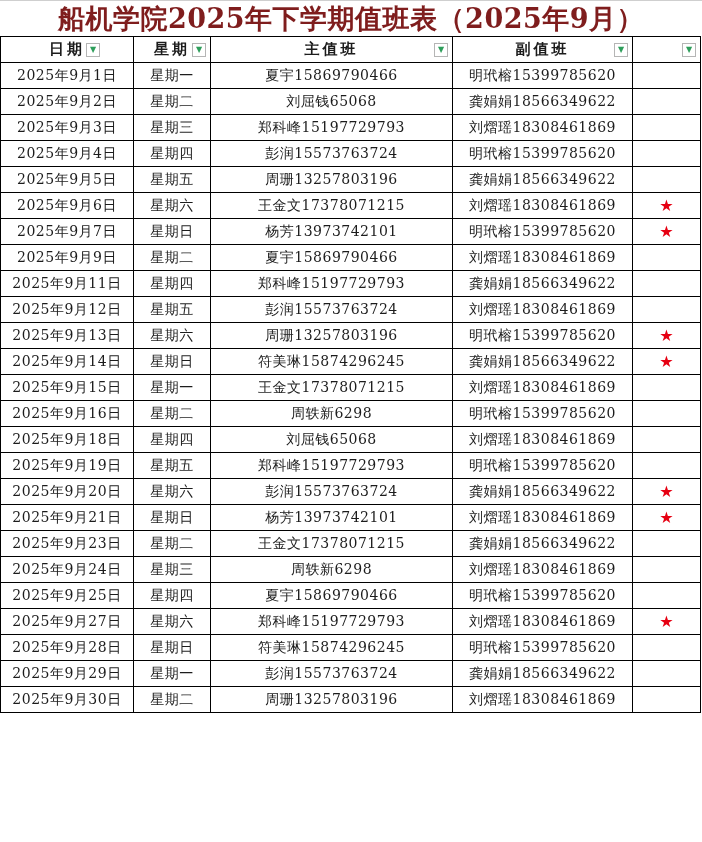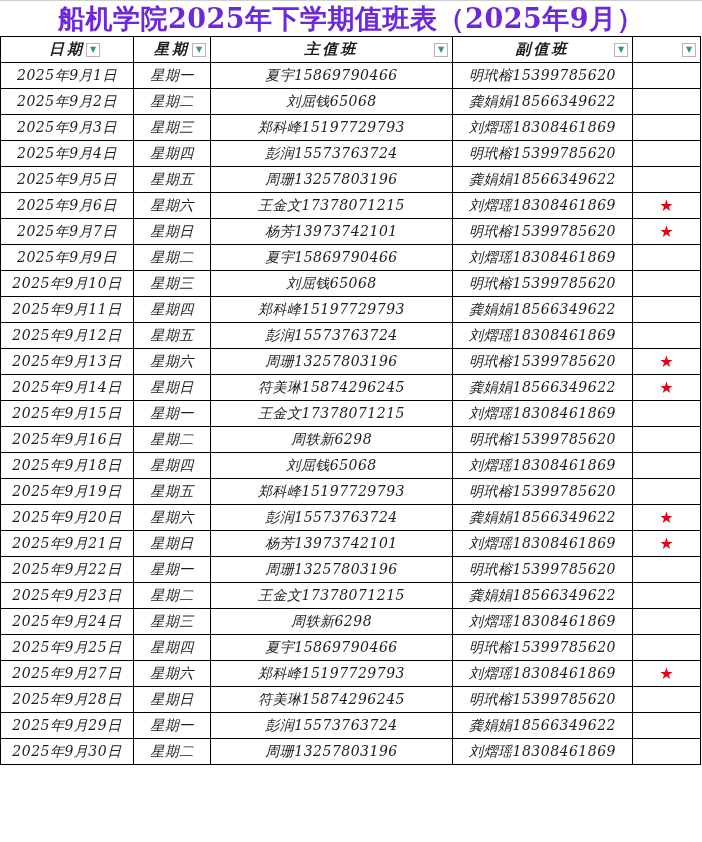--- a/index.html
+++ b/index.html
@@ -17,29 +17,28 @@
     overflow: hidden;
   }
   .title-bar {
     width: 702px; height: 36px;
     border-top: 1px solid #cfcfcf;
     display: flex; align-items: center; justify-content: center;
   }
   .title-text {
     font-size: 27px;
     font-weight: bold;
-    color: #6d28d9;
+    color: #7f1d1d;
     white-space: nowrap;
     letter-spacing: 0.5px;
   }
   table.roster {
     width: 700px;
     border-collapse: collapse;
     table-layout: fixed;
-    font-style: italic;
   }
   col.c-date    { width: 133px; }
   col.c-week    { width: 77px; }
   col.c-main    { width: 242px; }
   col.c-deputy  { width: 180px; }
   col.c-star    { width: 68px; }
   .roster th, .roster td {
     border: 1px solid var(--border-black);
     height: 26px;
     padding: 0 2px;
@@ -182,27 +181,20 @@
     <td class="star-cell"><span>★</span></td>
   </tr>
       <tr>
     <td><span class="cell-text">2025年9月9日</span></td>
     <td><span class="cell-text">星期二</span></td>
     <td><span class="cell-text">夏宇15869790466</span></td>
     <td><span class="cell-text">刘熠瑶18308461869</span></td>
     <td class="star-cell"><span></span></td>
   </tr>
       <tr>
-    <td><span class="cell-text">2025年9月10日</span></td>
-    <td><span class="cell-text">星期三</span></td>
-    <td><span class="cell-text">刘屈钱65068</span></td>
-    <td><span class="cell-text">明玳榕15399785620</span></td>
-    <td class="star-cell"><span></span></td>
-  </tr>
-      <tr>
     <td><span class="cell-text">2025年9月11日</span></td>
     <td><span class="cell-text">星期四</span></td>
     <td><span class="cell-text">郑科峰15197729793</span></td>
     <td><span class="cell-text">龚娟娟18566349622</span></td>
     <td class="star-cell"><span></span></td>
   </tr>
       <tr>
     <td><span class="cell-text">2025年9月12日</span></td>
     <td><span class="cell-text">星期五</span></td>
     <td><span class="cell-text">彭润15573763724</span></td>
@@ -257,27 +249,20 @@
     <td><span class="cell-text">彭润15573763724</span></td>
     <td><span class="cell-text">龚娟娟18566349622</span></td>
     <td class="star-cell"><span>★</span></td>
   </tr>
       <tr>
     <td><span class="cell-text">2025年9月21日</span></td>
     <td><span class="cell-text">星期日</span></td>
     <td><span class="cell-text">杨芳13973742101</span></td>
     <td><span class="cell-text">刘熠瑶18308461869</span></td>
     <td class="star-cell"><span>★</span></td>
-  </tr>
-      <tr>
-    <td><span class="cell-text">2025年9月22日</span></td>
-    <td><span class="cell-text">星期一</span></td>
-    <td><span class="cell-text">周珊13257803196</span></td>
-    <td><span class="cell-text">明玳榕15399785620</span></td>
-    <td class="star-cell"><span></span></td>
   </tr>
       <tr>
     <td><span class="cell-text">2025年9月23日</span></td>
     <td><span class="cell-text">星期二</span></td>
     <td><span class="cell-text">王金文17378071215</span></td>
     <td><span class="cell-text">龚娟娟18566349622</span></td>
     <td class="star-cell"><span></span></td>
   </tr>
       <tr>
     <td><span class="cell-text">2025年9月24日</span></td>

